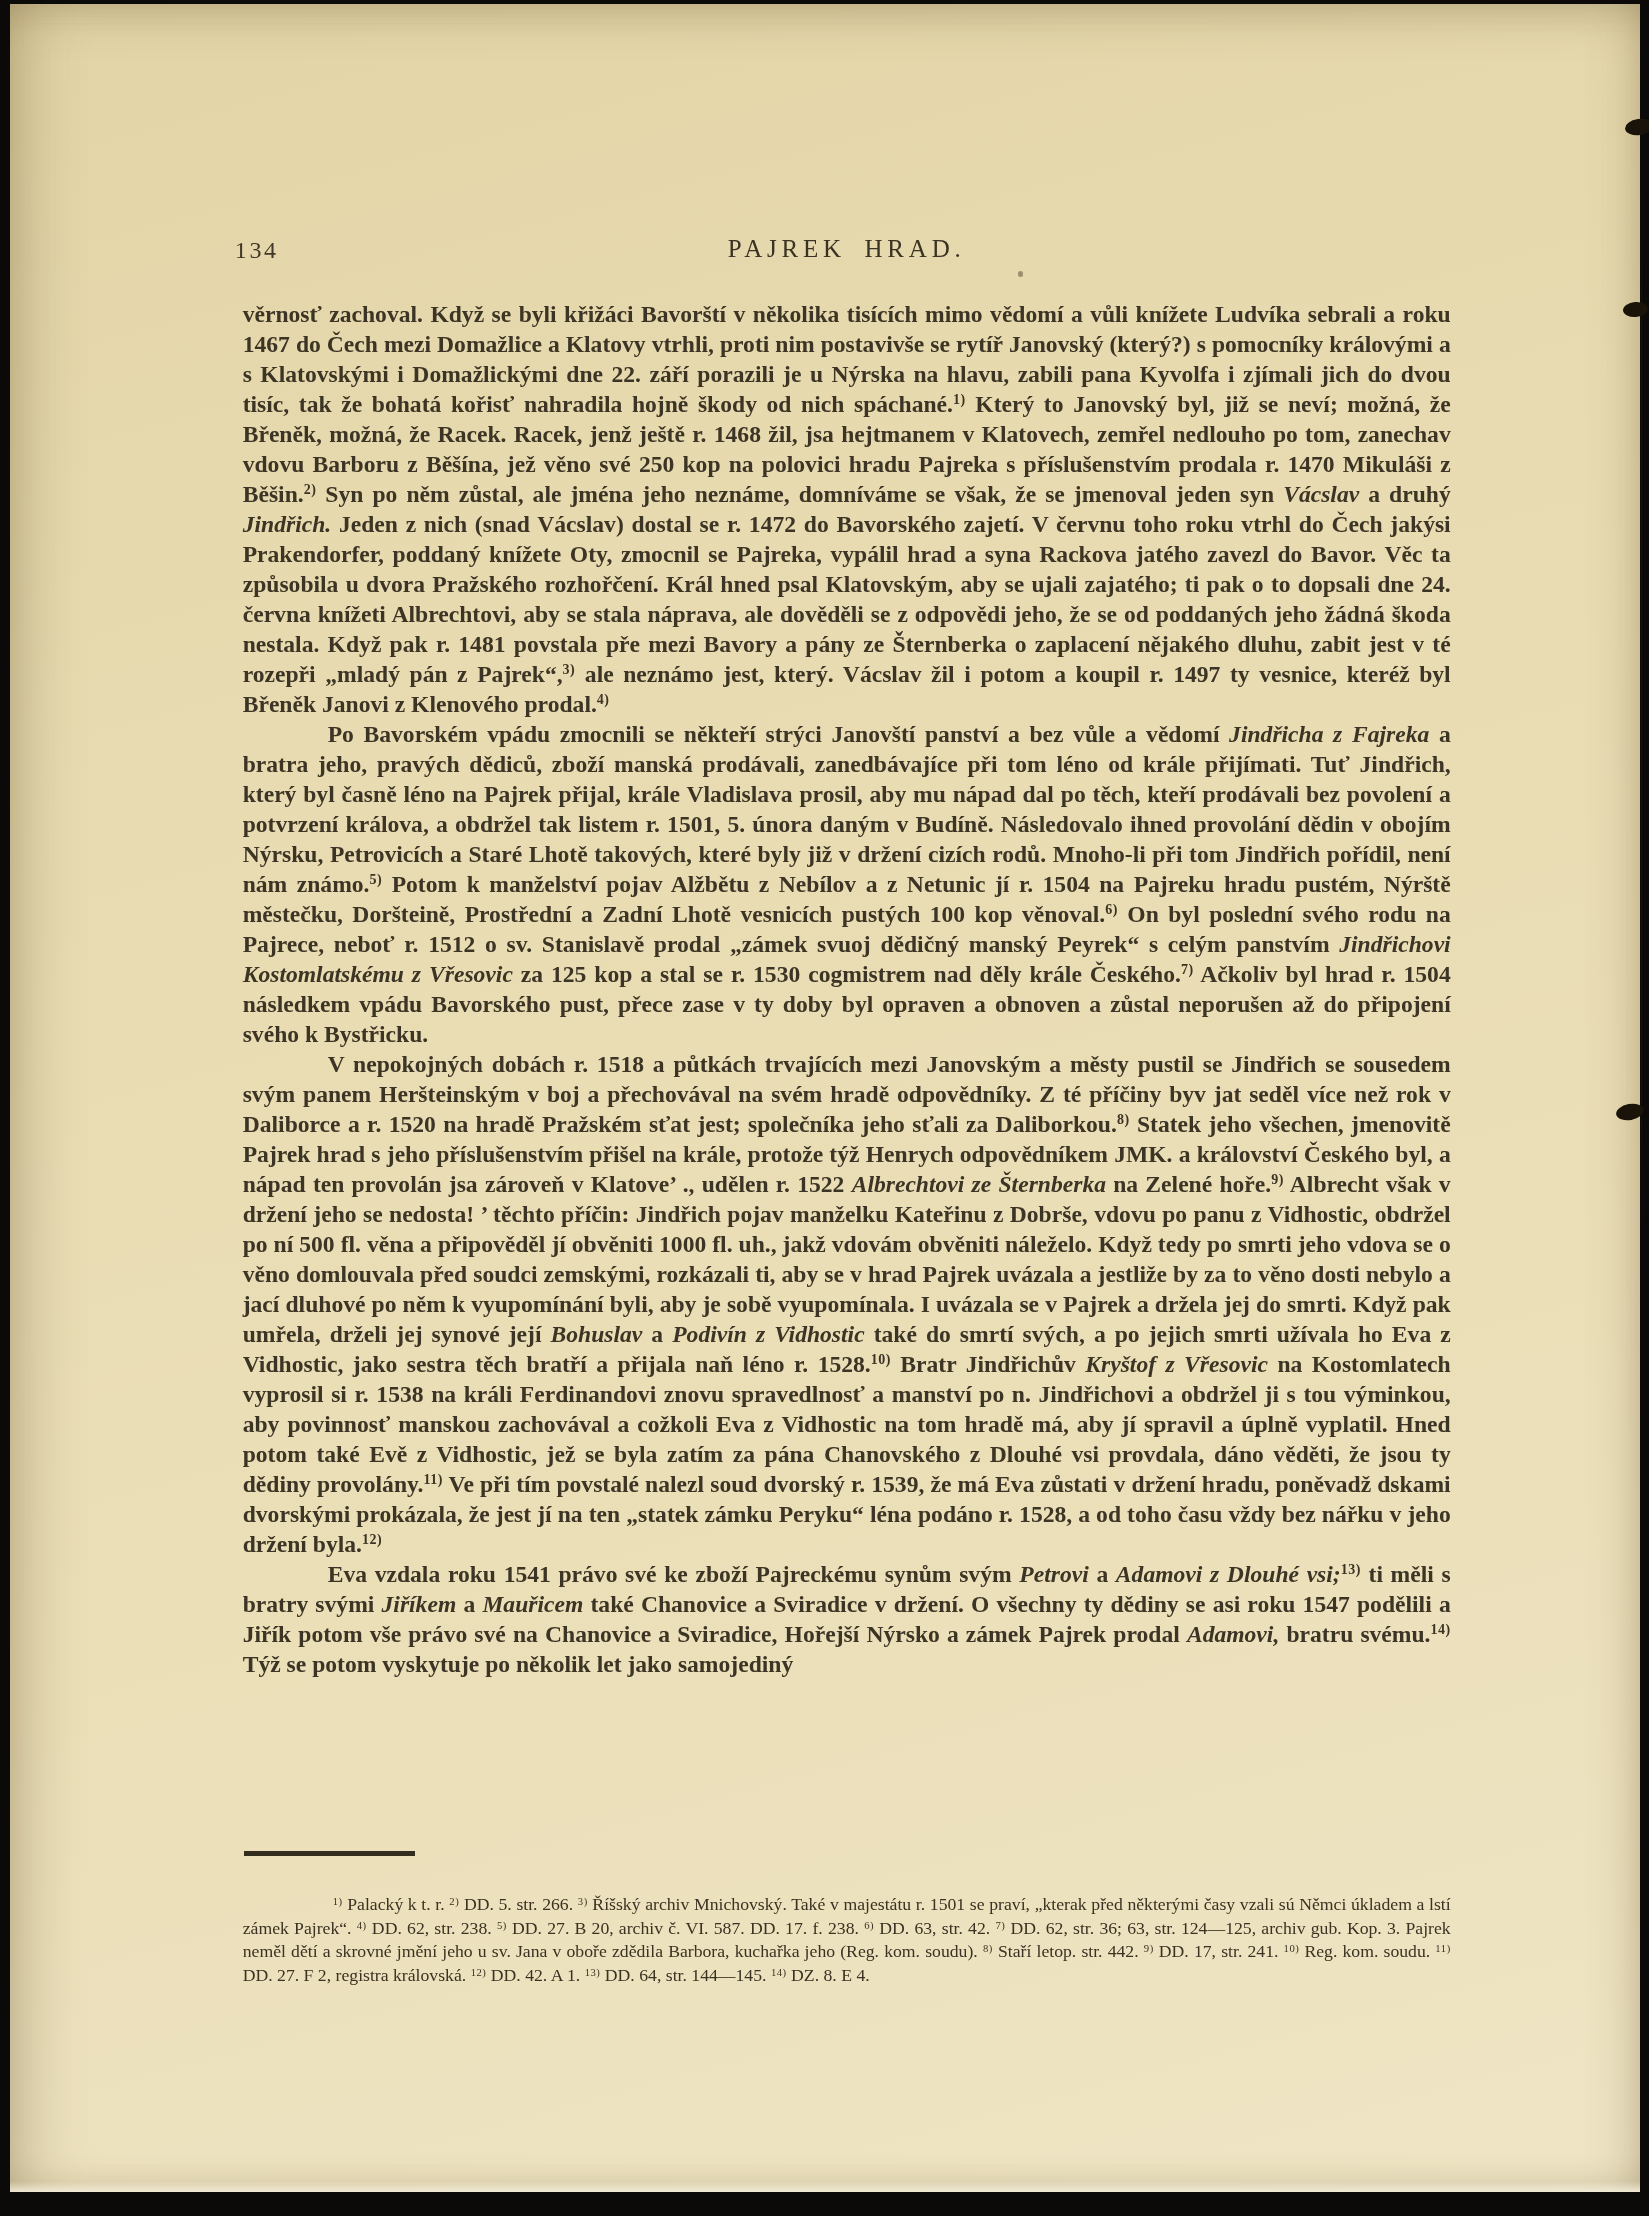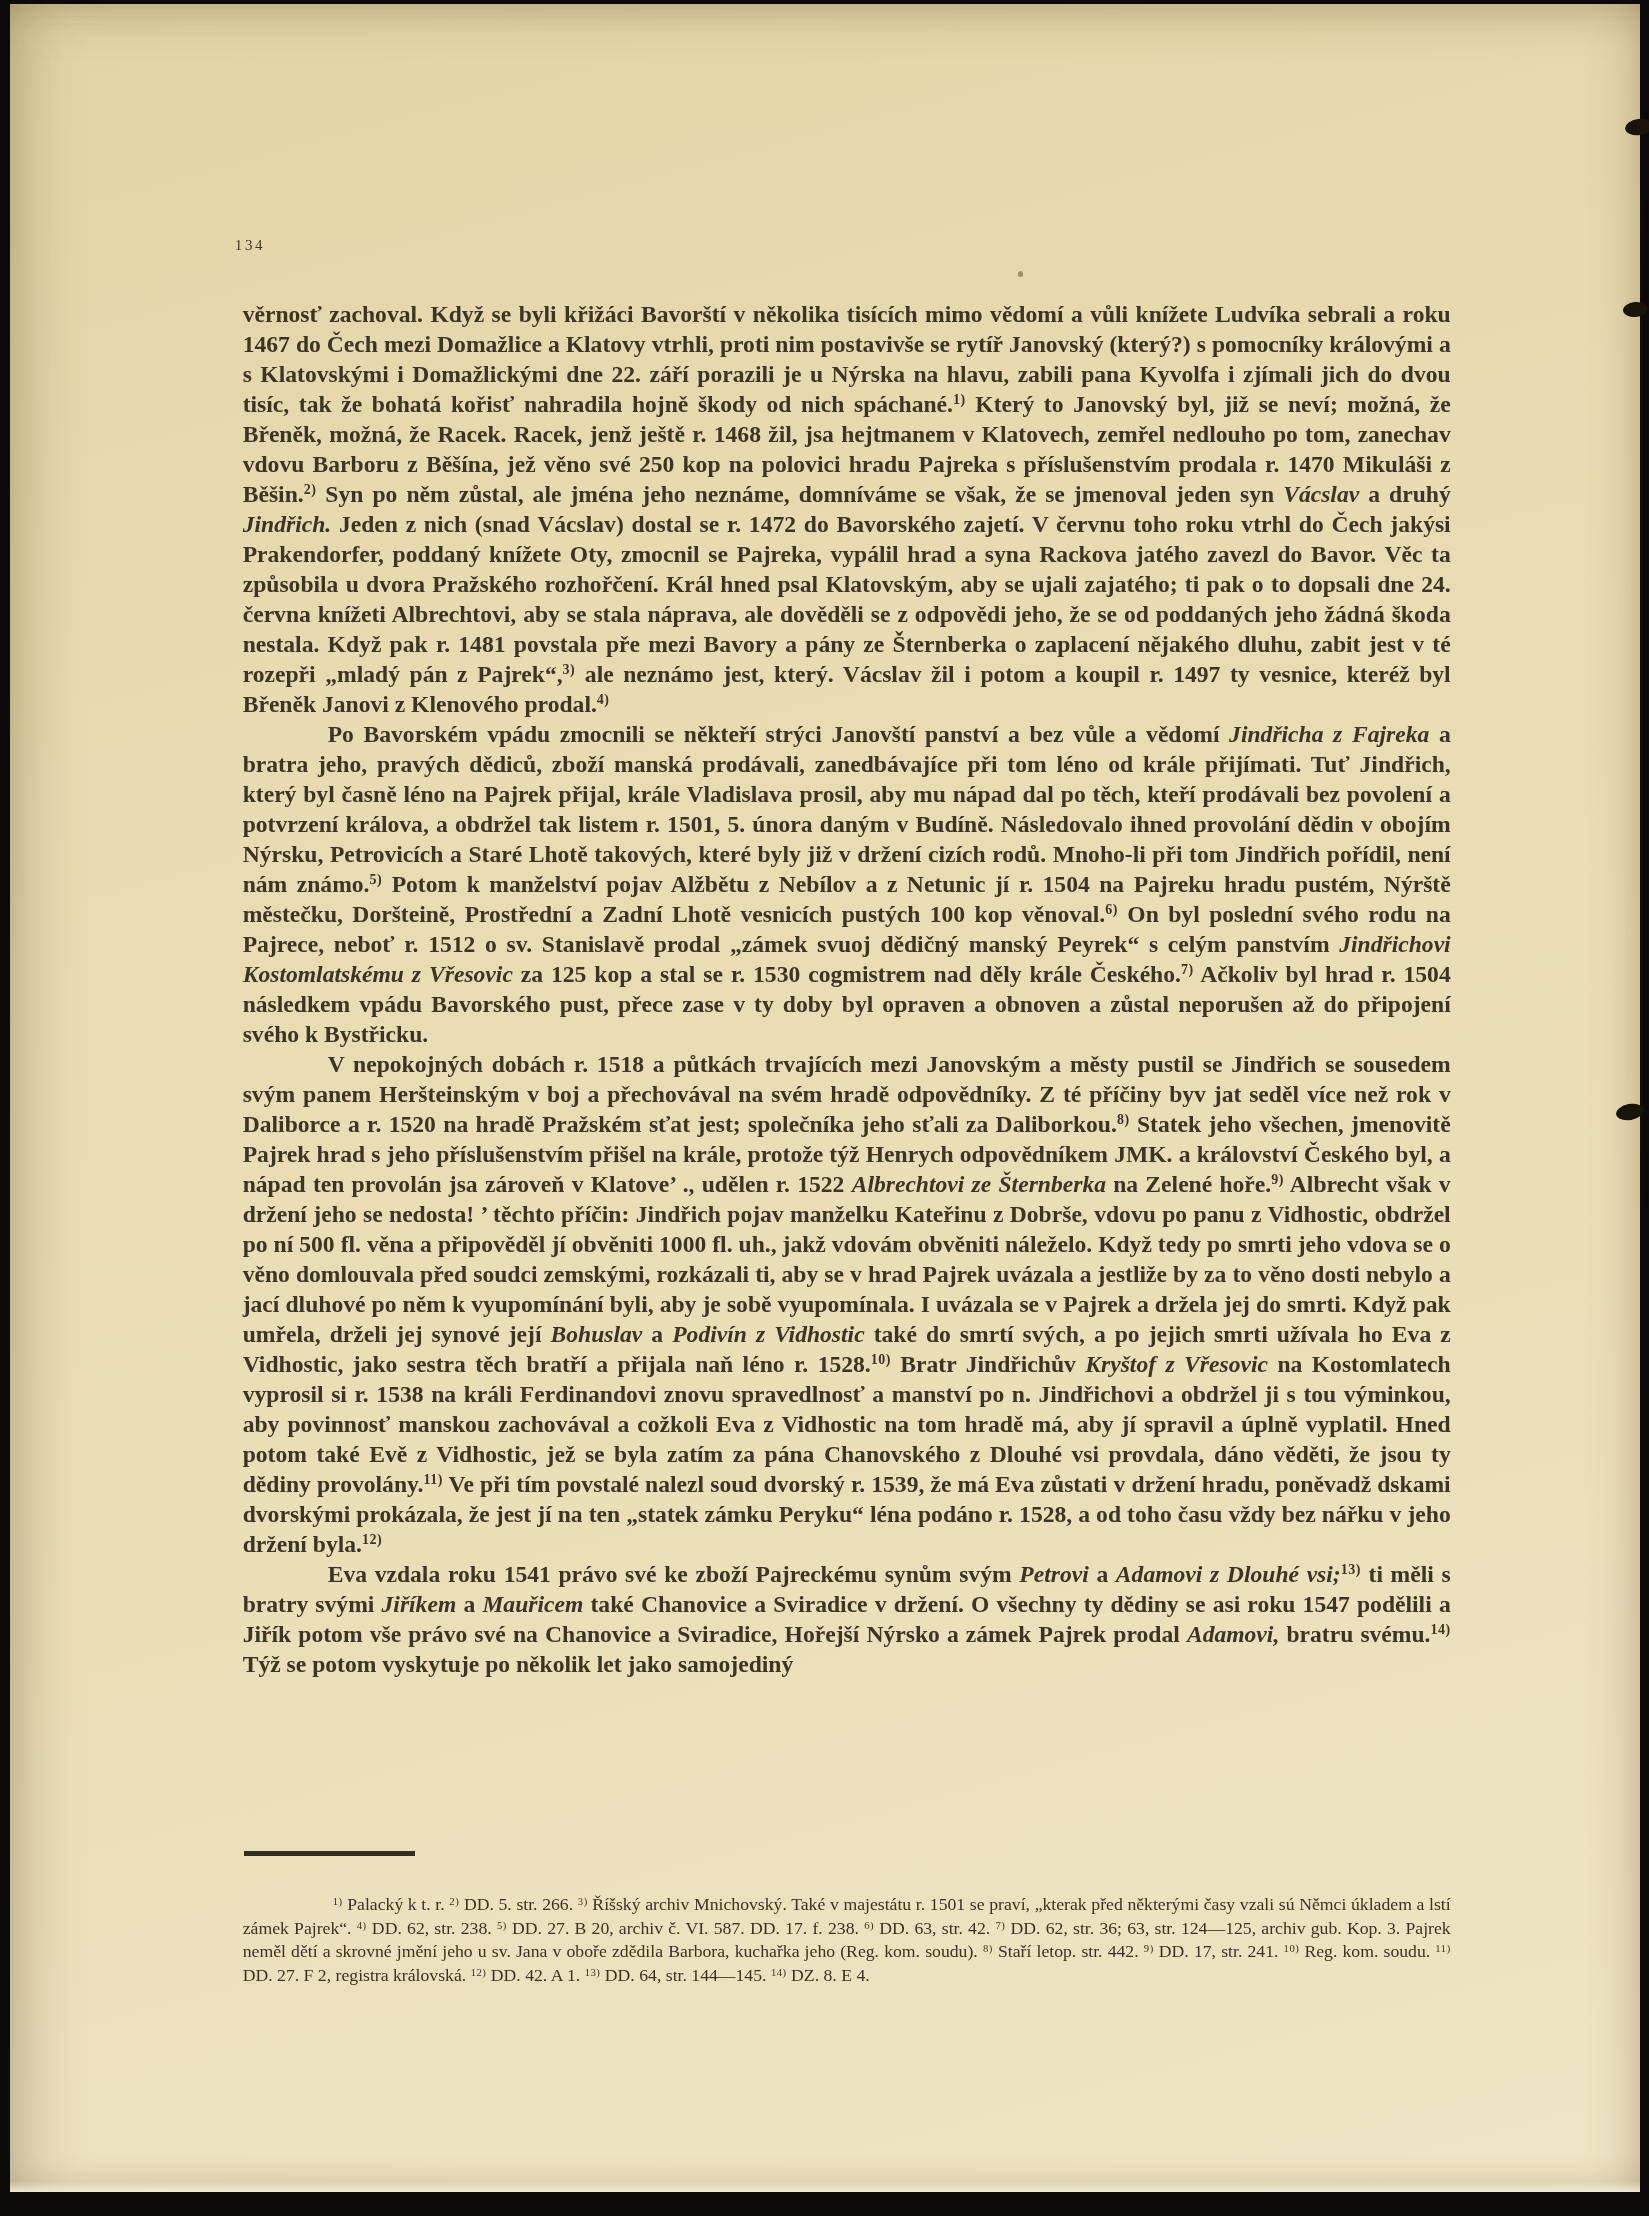--- a/index.html
+++ b/index.html
@@ -6,21 +6,21 @@
   .scan{position:relative;width:1649px;height:2216px;background:#0b0a08;overflow:hidden;
         font-family:"Liberation Serif","DejaVu Serif",serif;}
   .page{position:absolute;left:9.7px;top:4.3px;right:8.6px;bottom:23.6px;
         background:linear-gradient(165deg,#e2d4a6 0%,#e8dbb1 30%,#ebdfb8 65%,#efe5c5 100%);
         box-shadow:inset 43px 0 64px -32px rgba(95,75,40,.33),
                    inset -29.5px 0 51px -27px rgba(95,75,40,.30),
                    inset 0 35px 51px -32px rgba(95,75,40,.26),
                    inset 0 -24px 40px -27px rgba(120,100,60,.22);}
   .page::after{content:"";position:absolute;left:0;right:0;bottom:0;height:11.8px;
         background:linear-gradient(rgba(246,240,220,0),rgba(246,240,221,.85));}
-  .pagenum{position:absolute;left:225px;top:233px;font-size:15px;letter-spacing:2.7px;color:#403828;}
+  .pagenum{position:absolute;left:225px;top:233px;font-size:24px;letter-spacing:2.7px;color:#403828;}
   .running-title{position:absolute;left:233px;width:1208px;top:231px;text-align:center;
         font-size:25px;letter-spacing:4.8px;word-spacing:7.5px;color:#3a3323;}
   .title-speck{position:absolute;left:1008px;top:267px;width:5.4px;height:5.4px;border-radius:50%;
         background:rgba(95,85,55,.55);}
   .body-text{position:absolute;left:233px;top:295px;width:1208px;text-align:justify;
         font-size:23.6px;line-height:30px;color:#3c3424;}
   .body-text p{margin:0;padding:0;font-weight:bold;}
   .body-text p.indent{text-indent:85px;}
   .seg-i{font-style:italic;}
   .seg-s{font-size:14px;position:relative;top:-8px;letter-spacing:0.5px;line-height:0;}
@@ -34,20 +34,21 @@
   .blot-3{left:1616px;top:1104px;width:28px;height:16px;transform:rotate(-10deg);}
   .crease{position:absolute;left:1631px;top:139px;width:1.6px;height:1127px;
         background:linear-gradient(rgba(70,55,30,0),rgba(70,55,30,.16) 15%,rgba(70,55,30,.16) 85%,rgba(70,55,30,0));}
 </style>
 </head>
 <body>
 
 <div class="scan">
   <div class="page">
     <div class="pagenum">134</div>
+    <div class="running-title">PAJREK HRAD.</div>
     <div class="title-speck"></div>
 
     <div class="body-text">
       <p><span class="seg-n">věrnosť zachoval.  Když se byli křižáci Bavorští v několika tisících mimo vědomí a vůli knížete Ludvíka sebrali a roku 1467 do Čech mezi Domažlice a Klatovy vtrhli, proti nim postavivše se rytíř Janovský (který?) s pomocníky královými a s Klatovskými i Domažlickými dne 22. září porazili je u Nýrska na hlavu, zabili pana Kyvolfa i zjímali jich do dvou tisíc, tak že bohatá kořisť nahradila hojně škody od nich spáchané.</span><span class="seg-s">1)</span><span class="seg-n"> Který to Janovský byl, již se neví; možná, že Břeněk, možná, že Racek.  Racek, jenž ještě r. 1468 žil, jsa hejtmanem v Klatovech, zemřel nedlouho po tom, zanechav vdovu Barboru z Běšína, jež věno své 250 kop na polovici hradu Pajreka s příslušenstvím prodala r. 1470 Mikuláši z Běšin.</span><span class="seg-s">2)</span><span class="seg-n"> Syn po něm zůstal, ale jména jeho neznáme, domníváme se však, že se jmenoval jeden syn </span><span class="seg-i">Vácslav</span><span class="seg-n"> a druhý </span><span class="seg-i">Jindřich.</span><span class="seg-n">  Jeden z nich (snad Vácslav) dostal se r. 1472 do Bavorského zajetí.  V červnu toho roku vtrhl do Čech jakýsi Prakendorfer, poddaný knížete Oty, zmocnil se Pajreka, vypálil hrad a syna Rackova jatého zavezl do Bavor.  Věc ta způsobila u dvora Pražského rozhořčení.  Král hned psal Klatovským, aby se ujali zajatého; ti pak o to dopsali dne 24. června knížeti Albrechtovi, aby se stala náprava, ale dověděli se z odpovědi jeho, že se od poddaných jeho žádná škoda nestala.  Když pak r. 1481 povstala pře mezi Bavory a pány ze Šternberka o zaplacení nějakého dluhu, zabit jest v té rozepři „mladý pán z Pajrek“,</span><span class="seg-s">3)</span><span class="seg-n"> ale neznámo jest, který.  Vácslav žil i potom a koupil r. 1497 ty vesnice, kteréž byl Břeněk Janovi z Klenového prodal.</span><span class="seg-s">4)</span></p>
       <p class="indent"><span class="seg-n">Po Bavorském vpádu zmocnili se někteří strýci Janovští panství a bez vůle a vědomí </span><span class="seg-i">Jindřicha z Fajreka</span><span class="seg-n"> a bratra jeho, pravých dědiců, zboží manská prodávali, zanedbávajíce při tom léno od krále přijímati.  Tuť Jindřich, který byl časně léno na Pajrek přijal, krále Vladislava prosil, aby mu nápad dal po těch, kteří prodávali bez povolení a potvrzení králova, a obdržel tak listem r. 1501, 5. února daným v Budíně.  Následovalo ihned provolání dědin v obojím Nýrsku, Petrovicích a Staré Lhotě takových, které byly již v držení cizích rodů.  Mnoho-li při tom Jindřich pořídil, není nám známo.</span><span class="seg-s">5)</span><span class="seg-n"> Potom k manželství pojav Alžbětu z Nebílov a z Netunic jí r. 1504 na Pajreku hradu pustém, Nýrště městečku, Doršteině, Prostřední a Zadní Lhotě vesnicích pustých 100 kop věnoval.</span><span class="seg-s">6)</span><span class="seg-n"> On byl poslední svého rodu na Pajrece, neboť r. 1512 o sv. Stanislavě prodal „zámek svuoj dědičný manský Peyrek“ s celým panstvím </span><span class="seg-i">Jindřichovi Kostomlatskému z Vřesovic</span><span class="seg-n"> za 125 kop a stal se r. 1530 cogmistrem nad děly krále Českého.</span><span class="seg-s">7)</span><span class="seg-n"> Ačkoliv byl hrad r. 1504 následkem vpádu Bavorského pust, přece zase v ty doby byl opraven a obnoven a zůstal neporušen až do připojení svého k Bystřicku.</span></p>
       <p class="indent"><span class="seg-n">V nepokojných dobách r. 1518 a půtkách trvajících mezi Janovským a městy pustil se Jindřich se sousedem svým panem Heršteinským v boj a přechovával na svém hradě odpovědníky.  Z té příčiny byv jat seděl více než rok v Daliborce a r. 1520 na hradě Pražském sťat jest; společníka jeho sťali za Daliborkou.</span><span class="seg-s">8)</span><span class="seg-n"> Statek jeho všechen, jmenovitě Pajrek hrad s jeho příslušenstvím přišel na krále, protože týž Henrych odpovědníkem JMK. a království Českého byl, a nápad ten provolán jsa zároveň v Klatove’ ., udělen r. 1522 </span><span class="seg-i">Albrechtovi ze Šternberka</span><span class="seg-n"> na Zelené hoře.</span><span class="seg-s">9)</span><span class="seg-n"> Albrecht však v držení jeho se nedosta! ’ těchto příčin: Jindřich pojav manželku Kateřinu z Dobrše, vdovu po panu z Vidhostic, obdržel po ní 500 fl. věna a připověděl jí obvěniti 1000 fl. uh., jakž vdovám obvěniti náleželo.  Když tedy po smrti jeho vdova se o věno domlouvala před soudci zemskými, rozkázali ti, aby se v hrad Pajrek uvázala a jestliže by za to věno dosti nebylo a jací dluhové po něm k vyupomínání byli, aby je sobě vyupomínala.  I uvázala se v Pajrek a držela jej do smrti.  Když pak umřela, drželi jej synové její </span><span class="seg-i">Bohuslav</span><span class="seg-n"> a </span><span class="seg-i">Podivín z Vidhostic</span><span class="seg-n"> také do smrtí svých, a po jejich smrti užívala ho Eva z Vidhostic, jako sestra těch bratří a přijala naň léno r. 1528.</span><span class="seg-s">10)</span><span class="seg-n"> Bratr Jindřichův </span><span class="seg-i">Kryštof z Vřesovic</span><span class="seg-n"> na Kostomlatech vyprosil si r. 1538 na králi Ferdinandovi znovu spravedlnosť a manství po n. Jindřichovi a obdržel ji s tou výminkou, aby povinnosť manskou zachovával a cožkoli Eva z Vidhostic na tom hradě má, aby jí spravil a úplně vyplatil.  Hned potom také Evě z Vidhostic, jež se byla zatím za pána Chanovského z Dlouhé vsi provdala, dáno věděti, že jsou ty dědiny provolány.</span><span class="seg-s">11)</span><span class="seg-n"> Ve při tím povstalé nalezl soud dvorský r. 1539, že má Eva zůstati v držení hradu, poněvadž dskami dvorskými prokázala, že jest jí na ten „statek zámku Peryku“ léna podáno r. 1528, a od toho času vždy bez nářku v jeho držení byla.</span><span class="seg-s">12)</span></p>
       <p class="indent"><span class="seg-n">Eva vzdala roku 1541 právo své ke zboží Pajreckému synům svým </span><span class="seg-i">Petrovi</span><span class="seg-n"> a </span><span class="seg-i">Adamovi z Dlouhé vsi;</span><span class="seg-s">13)</span><span class="seg-n"> ti měli s bratry svými </span><span class="seg-i">Jiříkem</span><span class="seg-n"> a </span><span class="seg-i">Mauřicem</span><span class="seg-n"> také Chanovice a Sviradice v držení.  O všechny ty dědiny se asi roku 1547 podělili a Jiřík potom vše právo své na Chanovice a Sviradice, Hořejší Nýrsko a zámek Pajrek prodal </span><span class="seg-i">Adamovi,</span><span class="seg-n"> bratru svému.</span><span class="seg-s">14)</span><span class="seg-n"> Týž se potom vyskytuje po několik let jako samojediný</span></p>
     </div>
 
     <div class="rule"></div>

